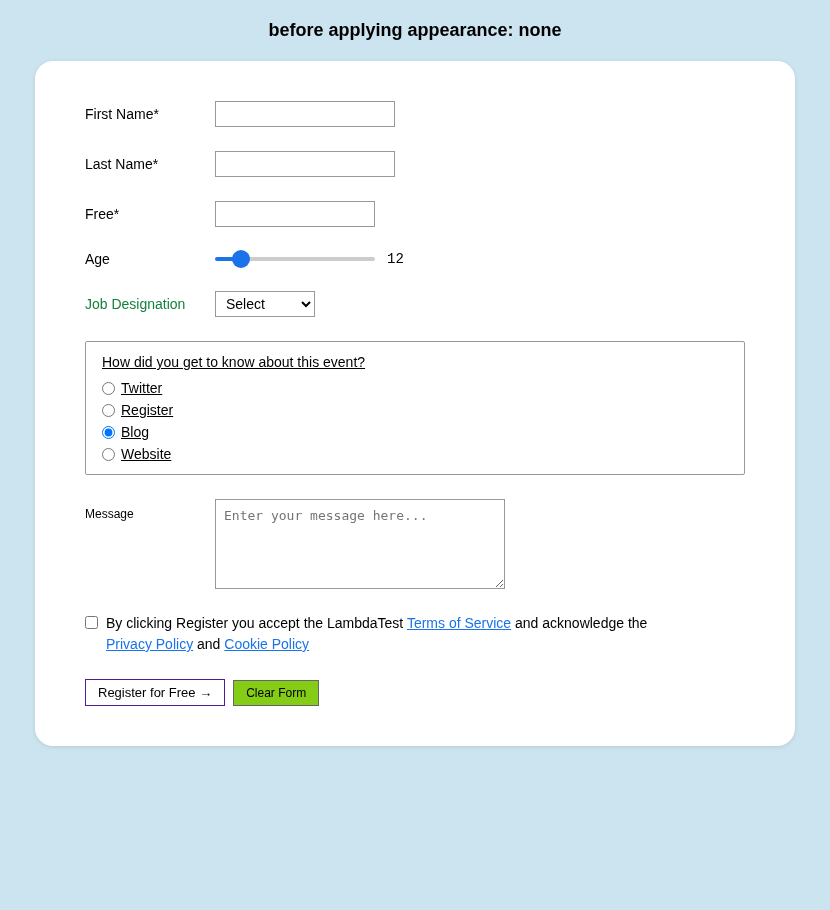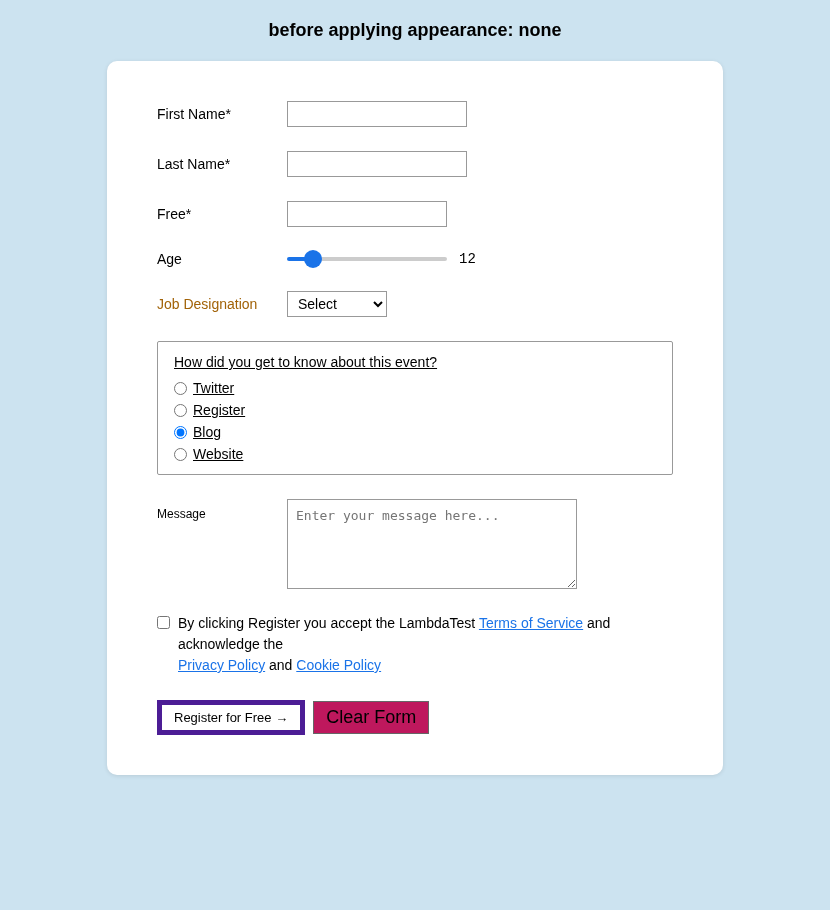--- a/index.html
+++ b/index.html
@@ -21,23 +21,23 @@
 
     .page-title {
       font-size: 18px;
       font-weight: bold;
       margin-bottom: 20px;
       color: #000;
     }
 
     .form-card {
       background: #fff;
-      border-radius: 10px;
+      border-radius: 18px;
       padding: 40px 50px 40px 50px;
-      width: 616px;
+      width: 760px;
       box-shadow: 0 1px 4px rgba(0,0,0,0.1);
     }
 
     .form-row {
       display: flex;
       align-items: center;
       margin-bottom: 24px;
     }
 
     .form-label {
@@ -109,21 +109,21 @@
     }
 
     .job-row {
       display: flex;
       align-items: center;
       margin-bottom: 24px;
     }
 
     .job-label {
       font-size: 14px;
-      color: #a16207;
+      color: #15803d;
       min-width: 130px;
     }
 
     .job-select {
       border: 1px solid #999;
       padding: 3px 6px;
       font-size: 14px;
       height: 26px;
       width: 100px;
       background: #fff;
@@ -207,32 +207,32 @@
       text-decoration: underline;
     }
 
     .buttons-row {
       display: flex;
       align-items: center;
       gap: 8px;
     }
 
     .register-button {
-      border: 5px solid #4c1d95;
+      border: 1px solid #4c1d95;
       background: #fff;
       font-size: 13px;
       padding: 5px 12px;
       cursor: pointer;
       color: #000;
     }
 
     .clear-button {
       border: 1px solid #666;
-      background: #be185d;
-      font-size: 18px;
+      background: #84cc16;
+      font-size: 12px;
       padding: 5px 12px;
       cursor: pointer;
       color: #000;
     }
   </style>
 </head>
 <body>
 
 <h1 class="page-title">before applying appearance: none</h1>
 

